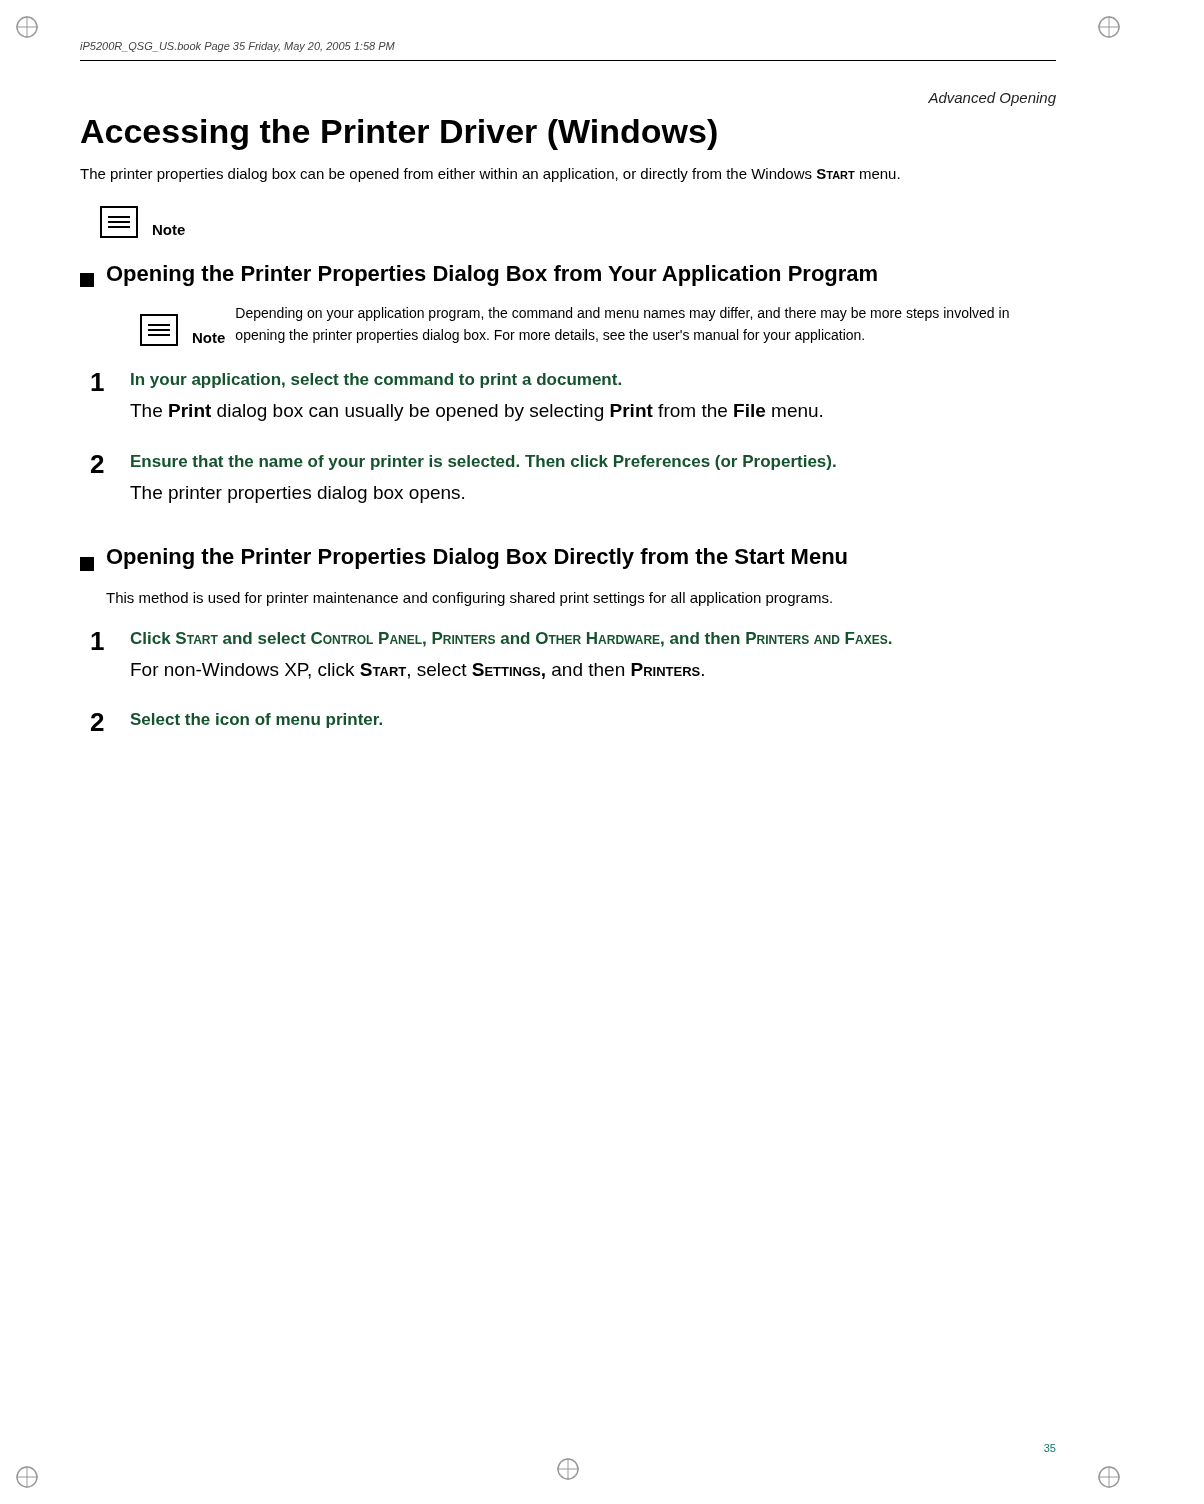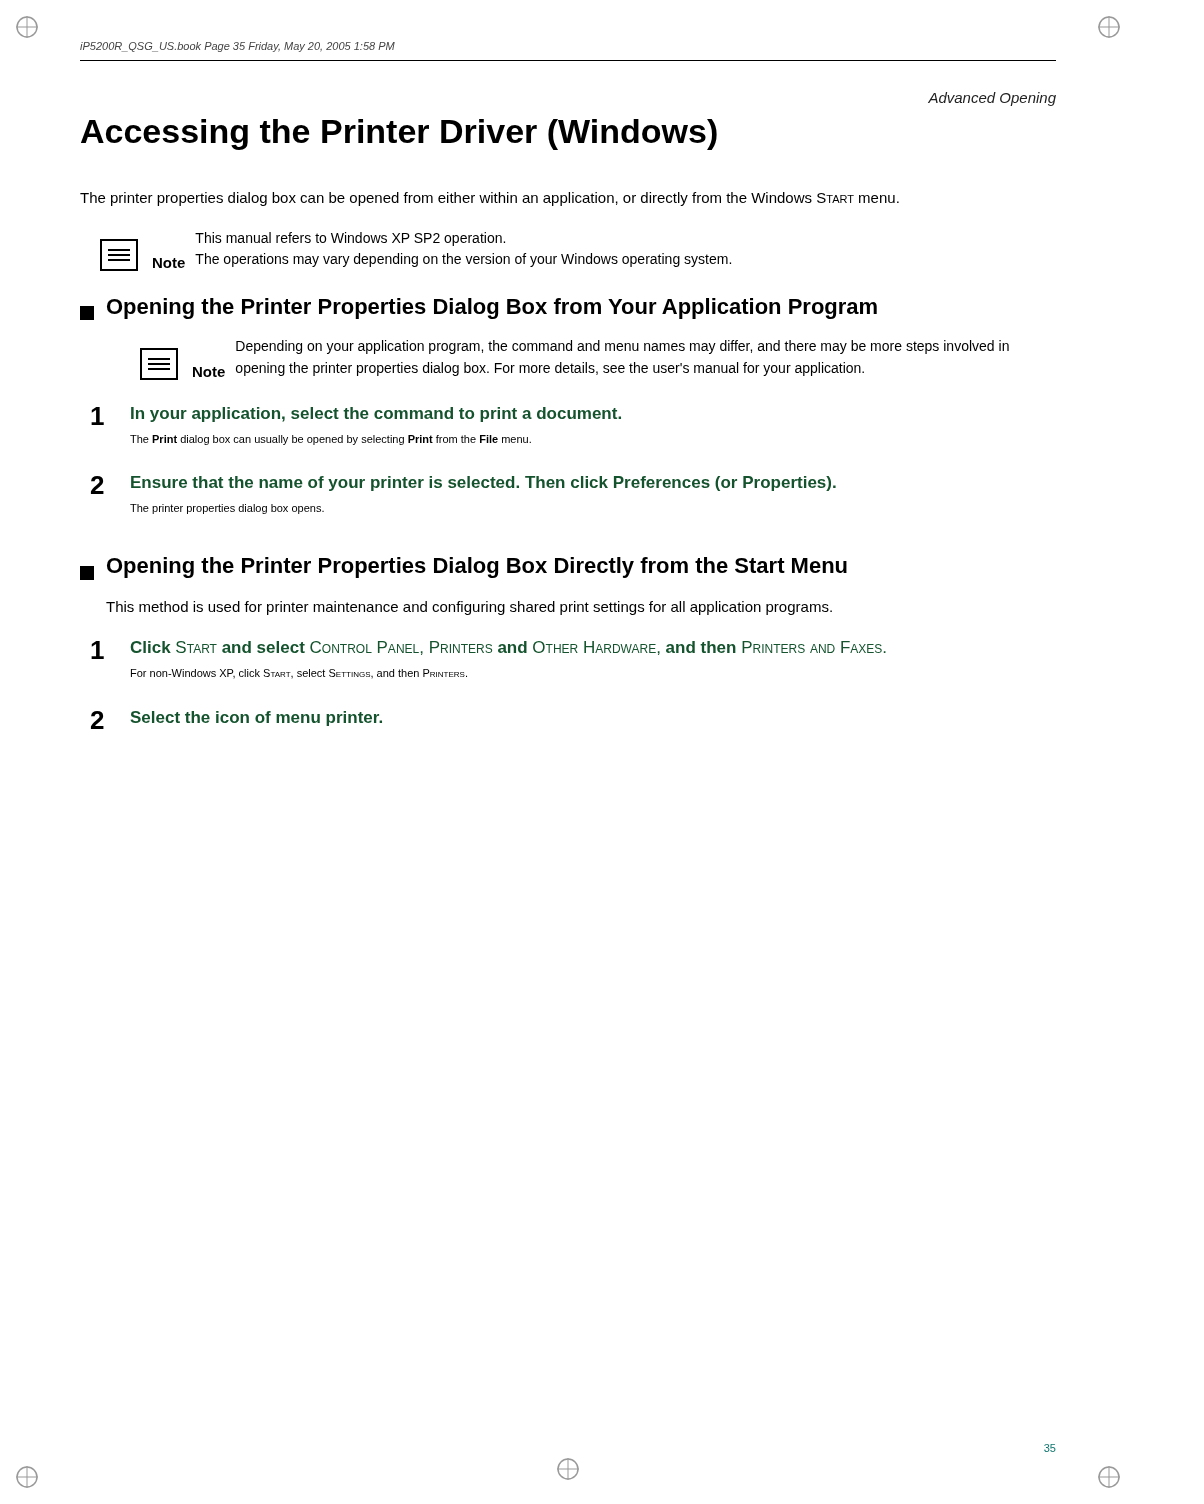--- a/index.html
+++ b/index.html
@@ -51,21 +51,21 @@
       border: none;
       border-top: 1.5px solid #000;
       margin-bottom: 28px;
     }
 
     
     .page-heading {
       font-size: 34px;
       font-weight: bold;
       color: #000;
-      margin-bottom: 36px;
+      margin-bottom: 12px;
       line-height: 1.15;
     }
 
     
     .body-text {
       font-size: 15px;
       color: #000;
       line-height: 1.5;
       margin-bottom: 18px;
     }
@@ -169,29 +169,29 @@
 
     .step-main {
       font-size: 17px;
       font-weight: bold;
       color: #14532d;
       line-height: 1.4;
       margin-bottom: 5px;
     }
 
     .step-sub {
-      font-size: 11px;
+      font-size: 19px;
       color: #000;
       line-height: 1.5;
       margin-bottom: 18px;
     }
 
     
     .bold { font-weight: bold; }
-    .small-caps { font-variant: small-caps; font-weight: normal; }
+    .small-caps { font-variant: small-caps; font-weight: bold; }
 
     
     .page-number {
       position: absolute;
       bottom: 50px;
       right: 80px;
       font-size: 11px;
       color: #0f766e;
     }
 
@@ -277,24 +277,20 @@
     <div class="note-icon">
       <div class="note-icon-inner">
         <div class="note-icon-lines">
           <div class="note-icon-line"></div>
           <div class="note-icon-line"></div>
           <div class="note-icon-line"></div>
         </div>
       </div>
     </div>
     <span class="note-label">Note</span>
-    <span class="note-text">
-      This manual refers to Windows XP SP2 operation.<br>
-      The operations may vary depending on the version of your Windows operating system.
-    </span>
   </div>
 
   <div class="section-heading">
     <div class="bullet-square"></div>
     <span class="section-heading-text">Opening the Printer Properties Dialog Box from Your Application Program</span>
   </div>
 
   <div class="note-block" style="margin-left: 60px; margin-bottom: 22px;">
     <div class="note-icon">
       <div class="note-icon-inner">

